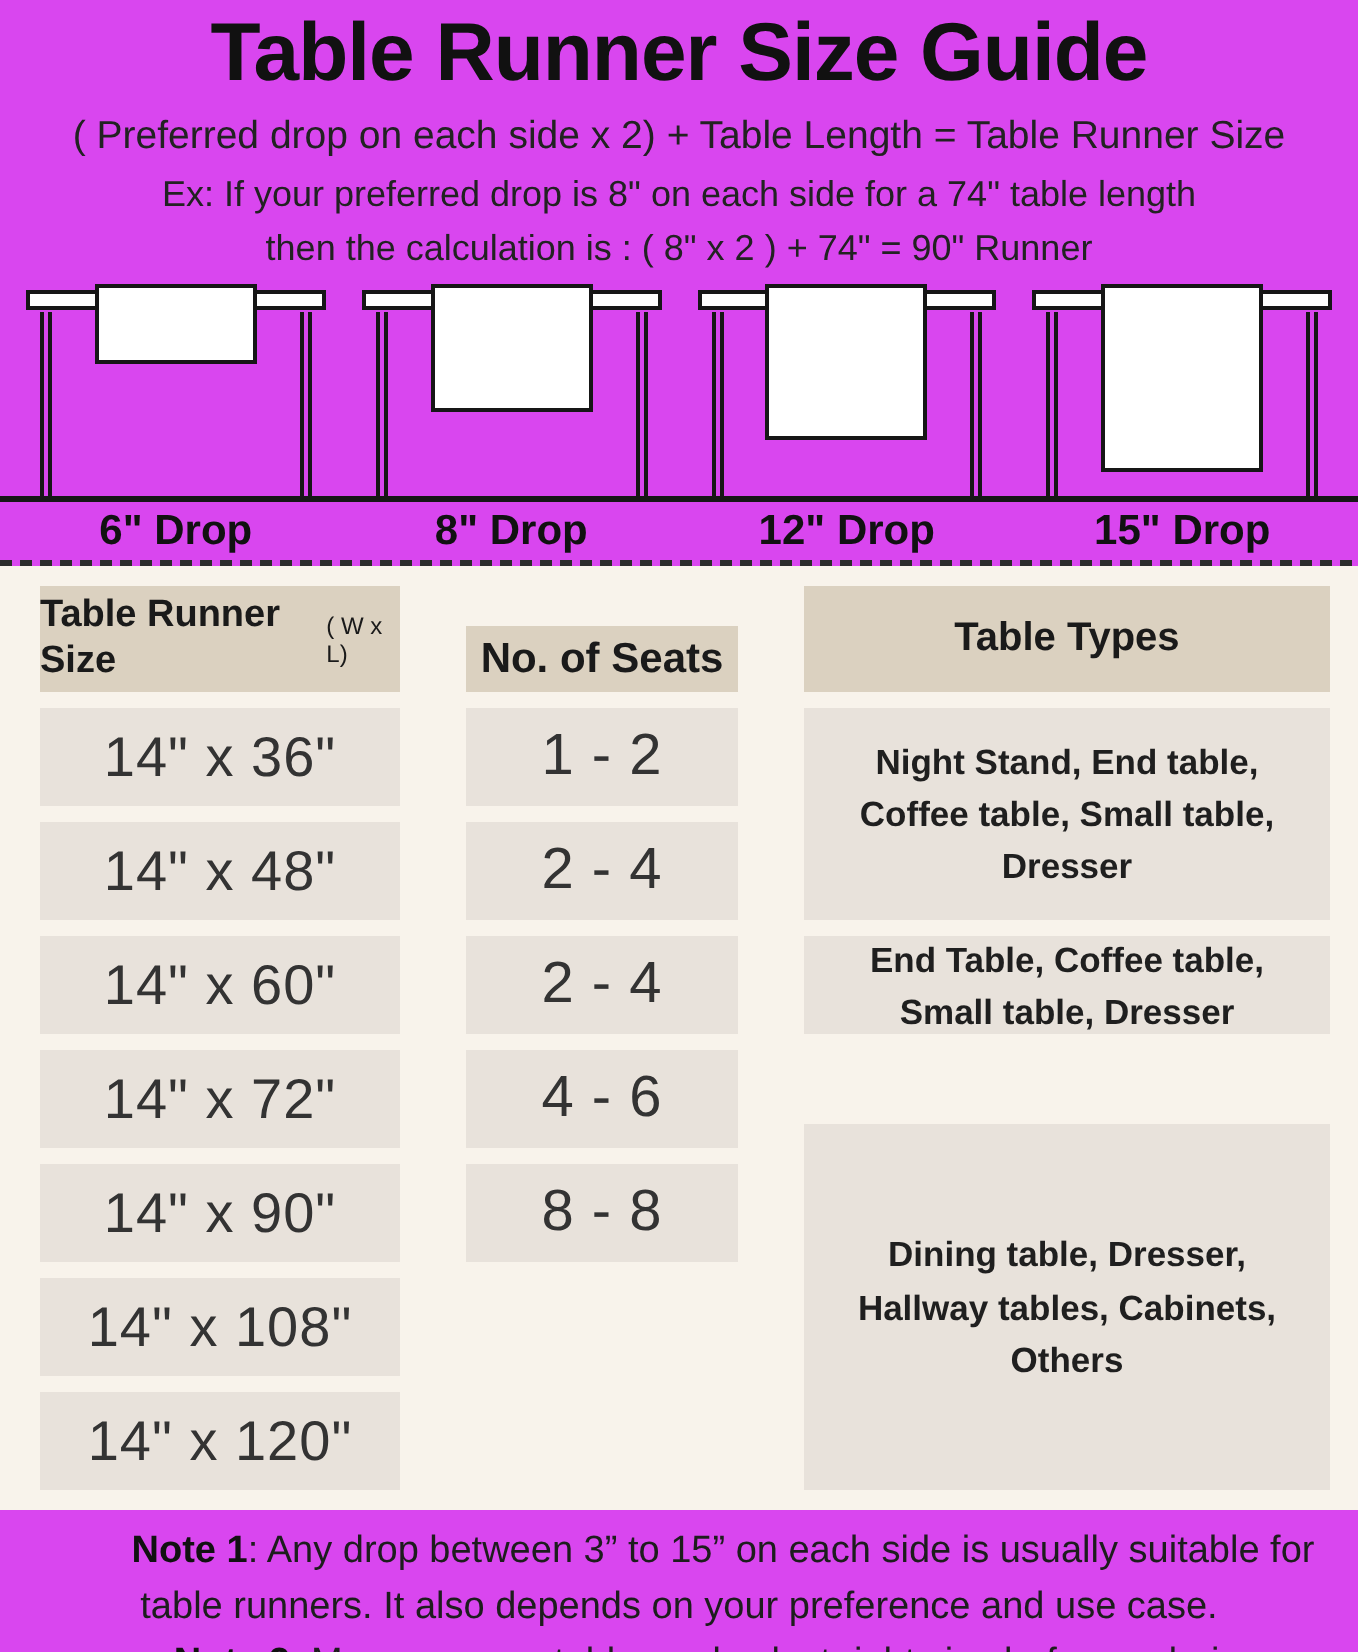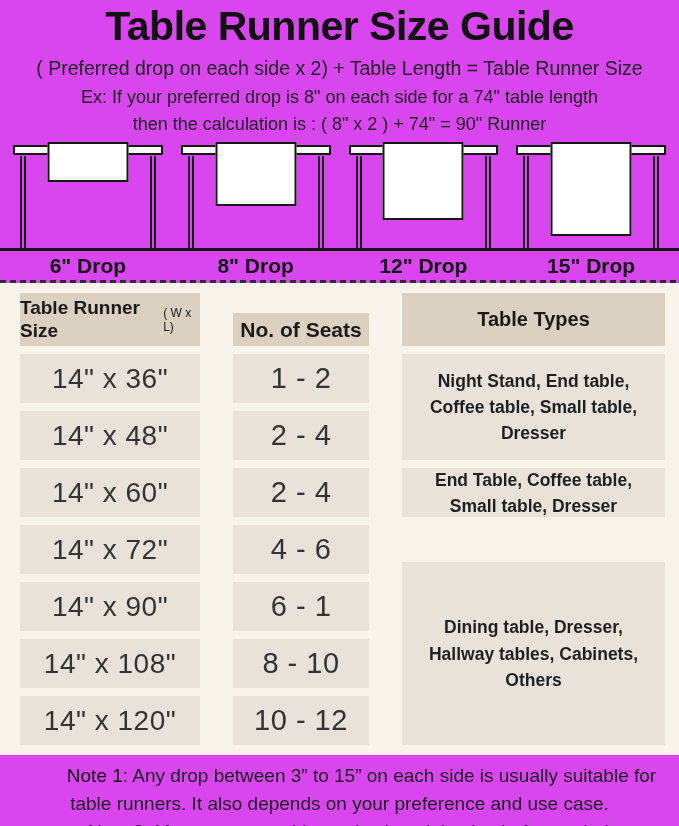--- a/index.html
+++ b/index.html
@@ -129,21 +129,21 @@
 
   
   .notes {
     padding: 7px 10px 0;
     text-align: center;
     font-size: 19px;
     line-height: 28px;
     color: #1d1d1d;
   }
   .notes p { margin: 0 auto; max-width: 650px; }
-  .notes strong { font-weight: 400; color: #111; margin-left: 44px; }
+  .notes strong { font-weight: 700; color: #111; margin-left: 44px; }
 </style>
 </head>
 <body>
 
 <div class="page">
 
   <div class="hdr">
     <h1 class="title">Table Runner Size Guide</h1>
     <p class="formula">( Preferred drop on each side x 2) + Table Length = Table Runner Size</p>
     <p class="example">Ex: If your preferred drop is 8" on each side for a 74" table length</p>
@@ -202,27 +202,25 @@
       <div class="cell size col1 r1">14" x 48"</div>
       <div class="cell seats col2 r1">2 - 4</div>
 
       <div class="cell size col1 r2">14" x 60"</div>
       <div class="cell seats col2 r2">2 - 4</div>
 
       <div class="cell size col1 r3">14" x 72"</div>
       <div class="cell seats col2 r3">4 - 6</div>
 
       <div class="cell size col1 r4">14" x 90"</div>
-      <div class="cell seats col2 r4">6 - 1</div>
+      <div class="cell seats col2 r4">8 - 8</div>
 
       <div class="cell size col1 r5">14" x 108"</div>
-      <div class="cell seats col2 r5">8 - 10</div>
 
       <div class="cell size col1 r6">14" x 120"</div>
-      <div class="cell seats col2 r6">10 - 12</div>
 
       <div class="cell types col3 group1">Night Stand, End table, Coffee table, Small table, Dresser</div>
       <div class="cell types col3 group2">End Table, Coffee table, Small table, Dresser</div>
       <div class="cell types col3 group3">Dining table, Dresser, Hallway tables, Cabinets, Others</div>
     </div>
   </section>
 
   <footer class="notes">
     <p><strong>Note 1</strong><span>: Any drop between 3” to 15” on each side is usually suitable for table runners. It also depends on your preference and use case.</span></p>
     <p><strong>Note 2</strong><span>: Measure your table, and select right size before ordering.</span></p>

